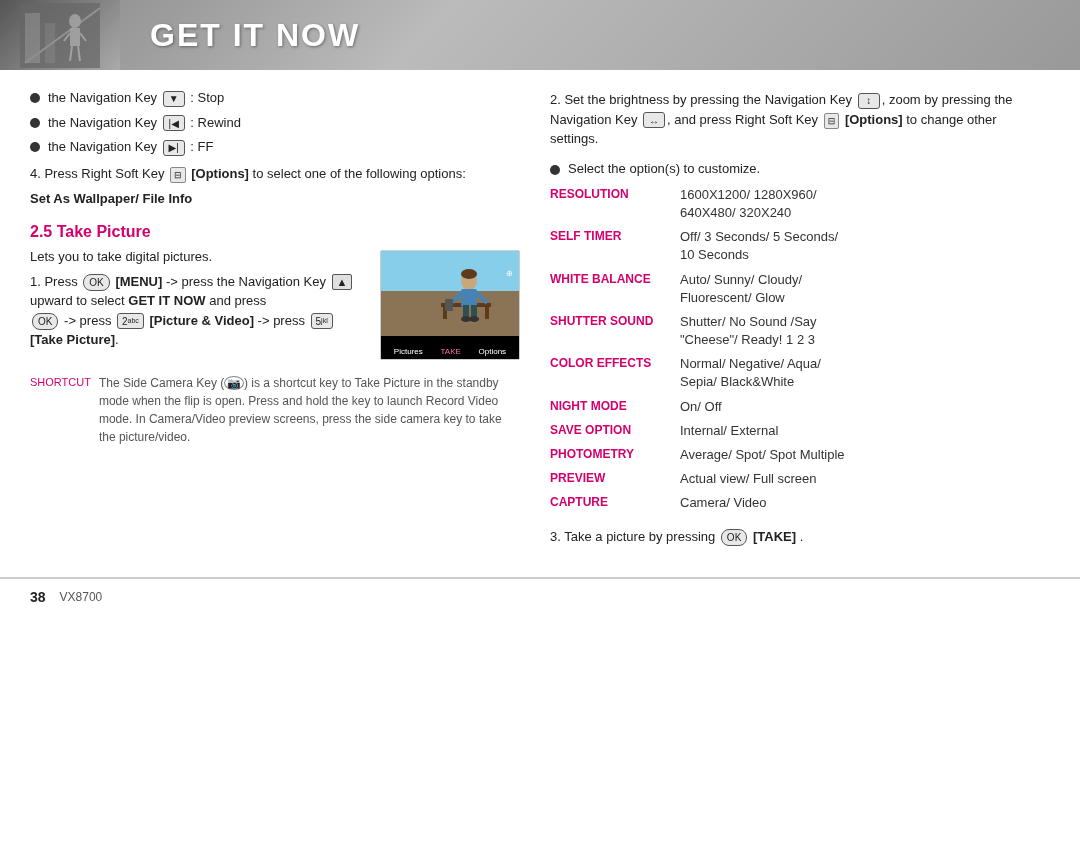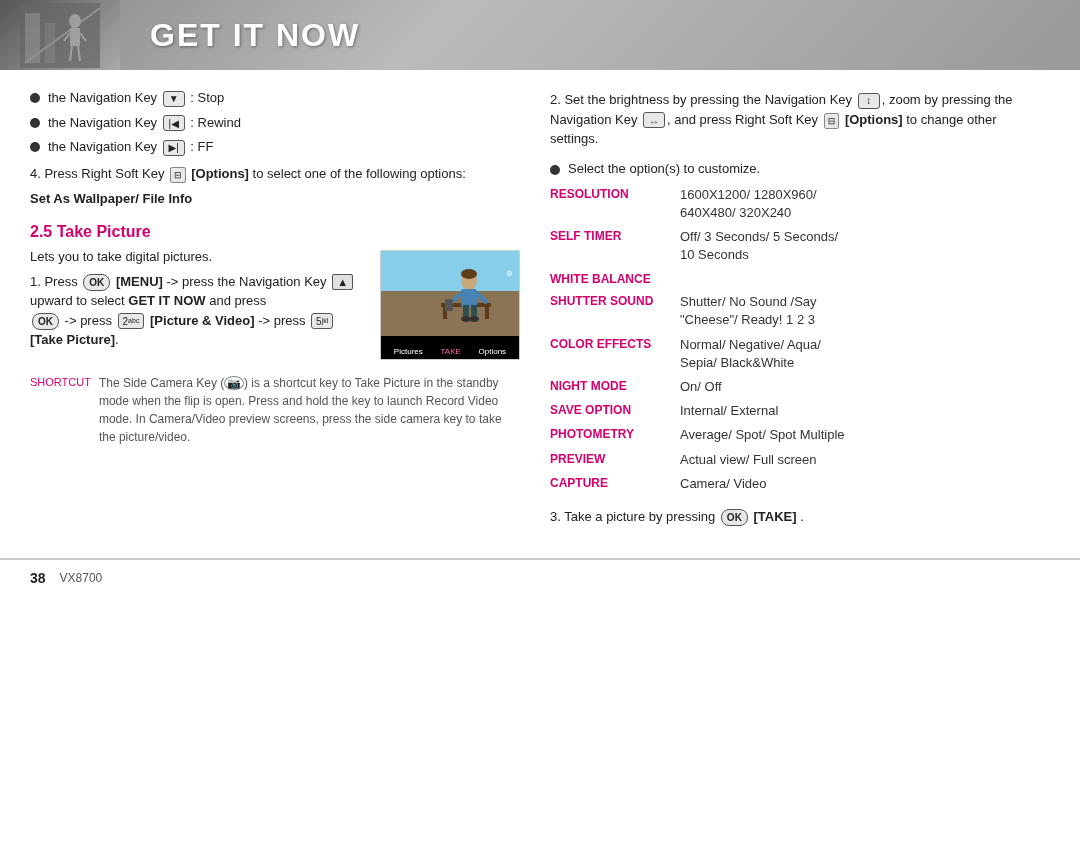--- a/index.html
+++ b/index.html
@@ -249,21 +249,21 @@
     }
 
     .ok-key {
       display: inline-flex;
       align-items: center;
       justify-content: center;
       border: 1.5px solid #555;
       border-radius: 8px;
       background: #e8e8e8;
       font-size: 10px;
-      font-weight: bold;
+      font-weight: normal;
       padding: 1px 5px;
       margin: 0 2px;
       height: 17px;
     }
 
     .bracket-key {
       display: inline-flex;
       align-items: center;
       justify-content: center;
       border: 1px solid #888;
@@ -429,20 +429,21 @@
         <span class="options-val">1600X1200/ 1280X960/<br>640X480/ 320X240</span>
       </div>
 
       <div class="options-row">
         <span class="options-key">SELF TIMER</span>
         <span class="options-val">Off/ 3 Seconds/ 5 Seconds/<br>10 Seconds</span>
       </div>
 
       <div class="options-row">
         <span class="options-key">WHITE BALANCE</span>
+        <span class="options-val">Auto/ Sunny/ Cloudy/<br>Fluorescent/ Glow</span>
       </div>
 
       <div class="options-row">
         <span class="options-key">SHUTTER SOUND</span>
         <span class="options-val">Shutter/ No Sound /Say<br>"Cheese"/ Ready! 1 2 3</span>
       </div>
 
       <div class="options-row">
         <span class="options-key">COLOR EFFECTS</span>
         <span class="options-val">Normal/ Negative/ Aqua/<br>Sepia/ Black&amp;White</span>

